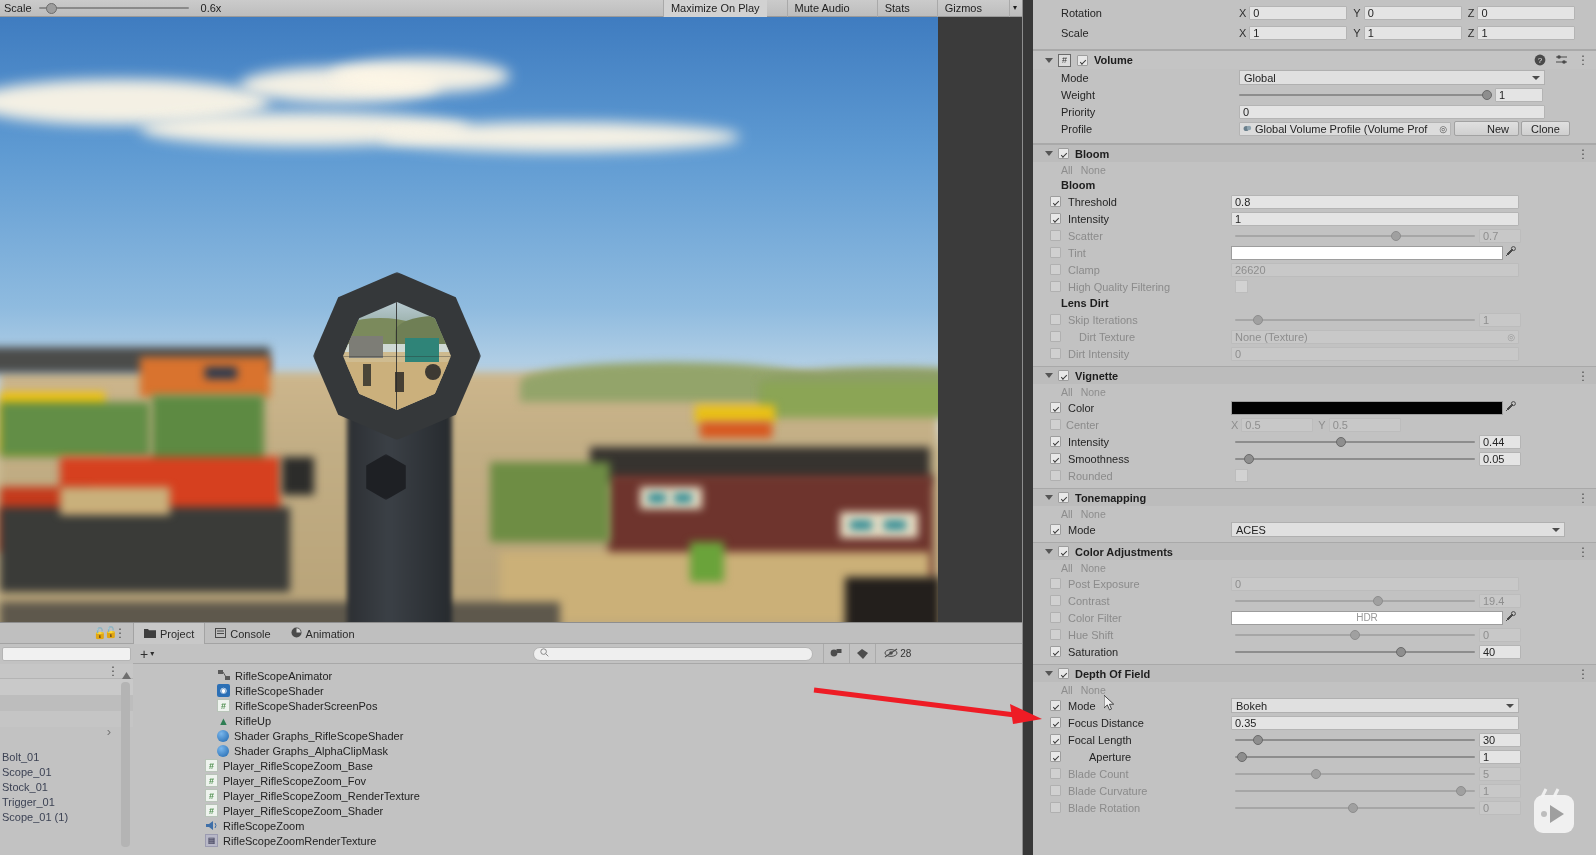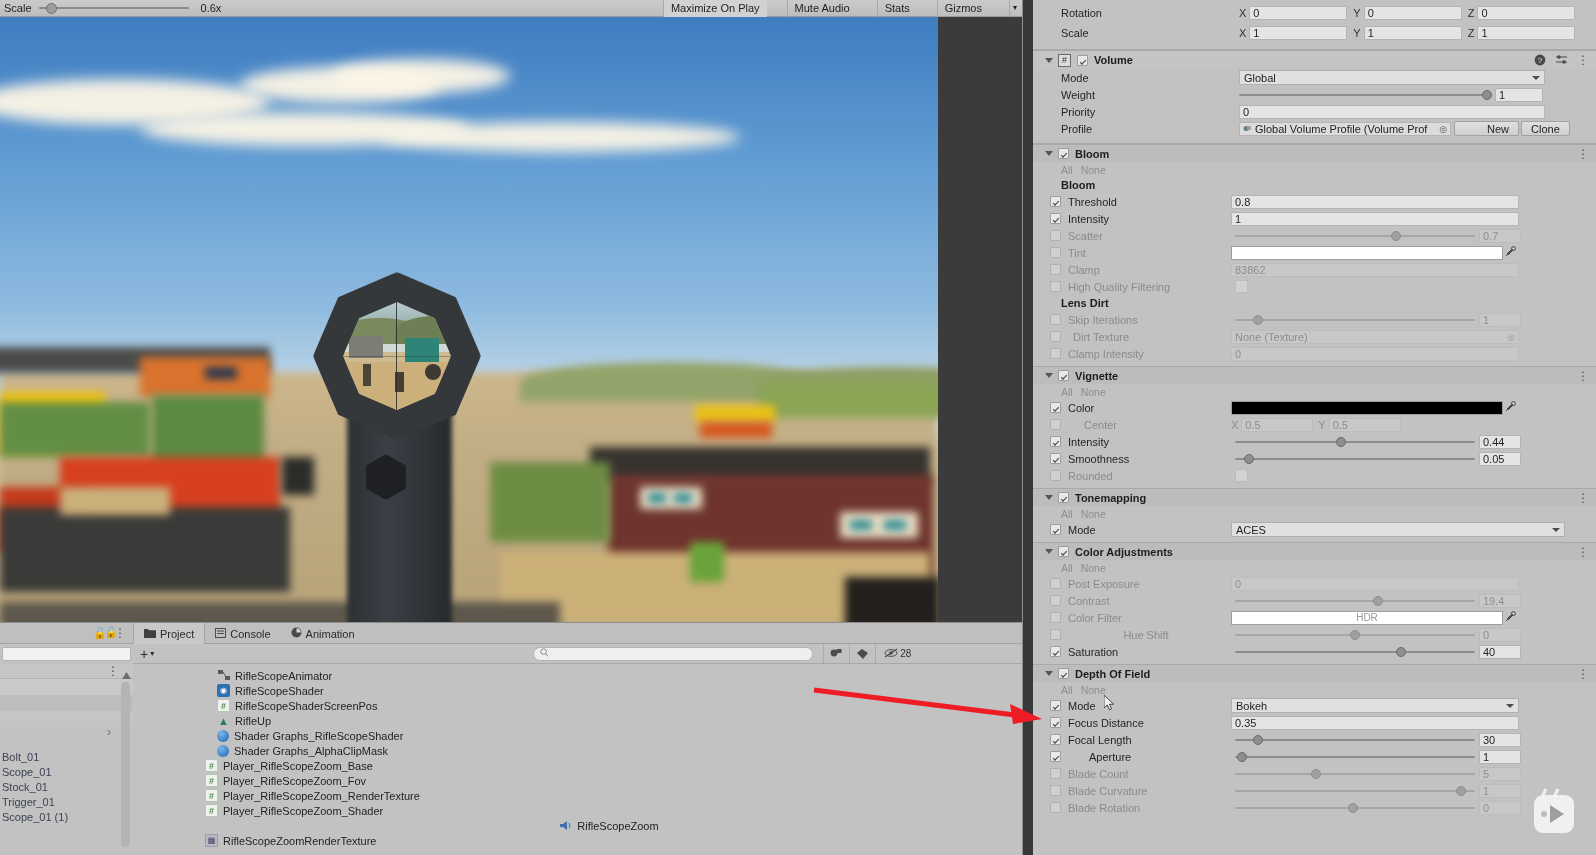--- a/index.html
+++ b/index.html
@@ -360,21 +360,21 @@
           <svg width="11" height="11" viewBox="0 0 11 11">
               <path d="M1 10 L3 8 M3 9 L8 4 L7 3 L2 8 Z" stroke="#4a4a4a" fill="#4a4a4a"></path>
               <circle cx="8.4" cy="2.6" r="2" fill="none" stroke="#4a4a4a"></circle>
             </svg>
         </span>
         </div>
         <div class="row">
       <div style="width:17px;"></div>
           <div class="cbx dim"></div>
       <div class="rowlabel dim" style="width:170px;padding-left:7px;">Clamp</div>
-      <div class="field dim" style="width:288px;">83862</div>
+      <div class="field dim" style="width:288px;">26620</div>
         </div>
         <div class="row">
       <div style="width:17px;"></div>
           <div class="cbx dim"></div>
       <div class="rowlabel dim" style="width:170px;padding-left:7px;">High Quality Filtering</div>
       <div class="small-box dim" style="margin-left:4px;"></div>
         </div>
         <div class="subhdr">Lens Dirt</div>
         <div class="row">
       <div style="width:17px;"></div>
@@ -382,30 +382,30 @@
       <div class="rowlabel dim" style="width:170px;padding-left:7px;">Skip Iterations</div>
       <div class="slider dim" style="width:240px;margin-left:4px;">
       <div class="trk"></div>
       <div class="knb" style="left:18.4px;"></div>
     </div>
           <div class="field dim" style="width:42px;margin-left:4px;">1</div>
         </div>
         <div class="row">
       <div style="width:17px;"></div>
           <div class="cbx dim"></div>
-      <div class="rowlabel dim" style="width:170px;padding-left:12px;">Dirt Texture</div>
+      <div class="rowlabel dim" style="width:170px;padding-left:18px;">Dirt Texture</div>
       <div class="field dim" style="width:288px;display:flex;align-items:center;">
          <span>None (Texture)</span>
          <span style="margin-left:auto;font-size:9px;color:#9a9a9a;">◎</span>
           </div>
         </div>
         <div class="row">
       <div style="width:17px;"></div>
           <div class="cbx dim"></div>
-      <div class="rowlabel dim" style="width:170px;padding-left:7px;">Clamp Intensity</div>
+      <div class="rowlabel dim" style="width:170px;padding-left:7px;">Dirt Intensity</div>
       <div class="field dim" style="width:288px;">0</div>
         </div>
         <div style="height:4px;"></div>
         <div class="sec-header">
     <div class="tri"></div>
     <div class="cbx checked"></div>
     <div style="width:6px;"></div>
     <span class="title">Vignette</span>
     <div class="insp-icons">
             <span class="kebab">⋮</span>
@@ -423,21 +423,21 @@
         <span class="eyedrop">
           <svg width="11" height="11" viewBox="0 0 11 11">
               <path d="M1 10 L3 8 M3 9 L8 4 L7 3 L2 8 Z" stroke="#4a4a4a" fill="#4a4a4a"></path>
               <circle cx="8.4" cy="2.6" r="2" fill="none" stroke="#4a4a4a"></circle>
             </svg>
         </span>
         </div>
         <div class="row">
       <div style="width:17px;"></div>
           <div class="cbx dim"></div>
-      <div class="rowlabel dim" style="width:170px;padding-left:23px;">Center</div>
+      <div class="rowlabel dim" style="width:170px;padding-left:5px;">Center</div>
       <span class="axis dim">X</span>
           <div class="field dim" style="width:72px;">0.5</div>
         <span class="axis dim" style="margin-left:5px;">Y</span>
           <div class="field dim" style="width:72px;">0.5</div>
         </div>
         <div class="row">
       <div style="width:17px;"></div>
           <div class="cbx checked"></div>
       <div class="rowlabel" style="width:170px;padding-left:7px;">Intensity</div>
       <div class="slider" style="width:240px;margin-left:4px;">
@@ -525,21 +525,21 @@
         <span class="eyedrop">
           <svg width="11" height="11" viewBox="0 0 11 11">
               <path d="M1 10 L3 8 M3 9 L8 4 L7 3 L2 8 Z" stroke="#4a4a4a" fill="#4a4a4a"></path>
               <circle cx="8.4" cy="2.6" r="2" fill="none" stroke="#4a4a4a"></circle>
             </svg>
         </span>
         </div>
         <div class="row">
       <div style="width:17px;"></div>
           <div class="cbx dim"></div>
-      <div class="rowlabel dim" style="width:170px;padding-left:0;text-align:center;">Hue Shift</div>
+      <div class="rowlabel dim" style="width:170px;padding-left:7px;">Hue Shift</div>
       <div class="slider dim" style="width:240px;margin-left:4px;">
       <div class="trk"></div>
       <div class="knb" style="left:114.99999999999999px;"></div>
     </div>
           <div class="field dim" style="width:42px;margin-left:4px;">0</div>
         </div>
         <div class="row">
       <div style="width:17px;"></div>
           <div class="cbx checked"></div>
       <div class="rowlabel" style="width:170px;padding-left:7px;">Saturation</div>
@@ -784,21 +784,21 @@
      <span>Player_RifleScopeZoom_Fov</span>
    </div>
           <div class="asset-row" style="padding-left:72px;">
      <span class="ic script">#</span>
      <span>Player_RifleScopeZoom_RenderTexture</span>
    </div>
           <div class="asset-row" style="padding-left:72px;">
      <span class="ic script">#</span>
      <span>Player_RifleScopeZoom_Shader</span>
    </div>
-          <div class="asset-row" style="padding-left:72px;justify-content:center;">
+          <div class="asset-row" style="padding-left:72px;">
      <span class="ic mat">
               <svg width="12" height="11" viewBox="0 0 12 11">
                 <polygon points="0,4 3,4 7,1 7,10 3,7 0,7" fill="#3f6fa8"></polygon>
                 <path d="M9 3 Q11 5.5 9 8" stroke="#3f6fa8" fill="none"></path>
               </svg>
             </span>
      <span>RifleScopeZoom</span>
    </div>
           <div class="asset-row" style="padding-left:72px;">
      <span class="ic rt">▦</span>

